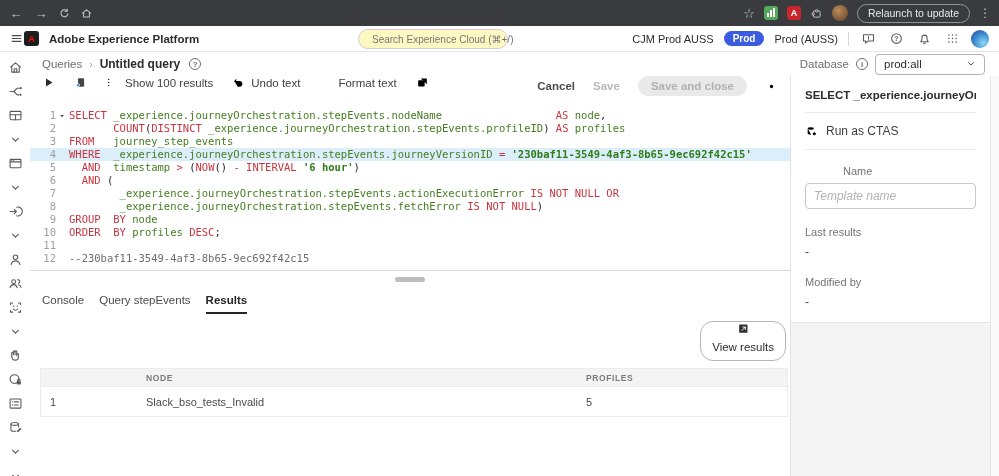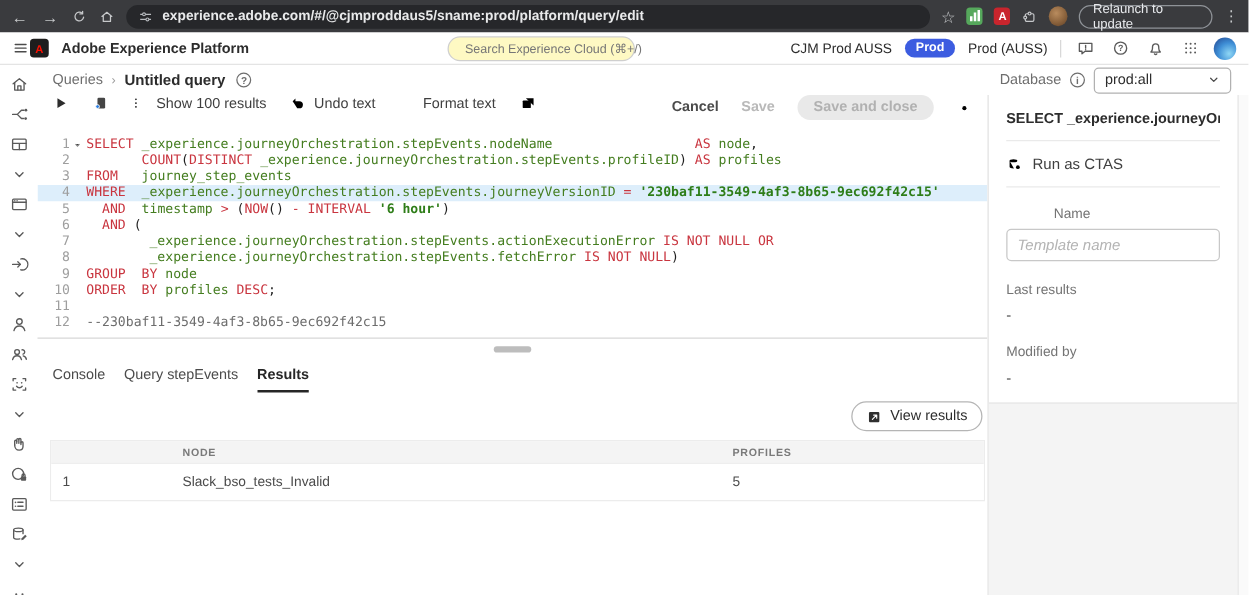--- a/index.html
+++ b/index.html
@@ -81,21 +81,21 @@
 
   .divider-handle { flex:none; height:18px; border-top:1px solid #d8d8d8; }
   .drag-pill { width:30px; height:5px; border-radius:3px; background:#bdbdbd; margin:6px auto 0; }
 
   .tabs { height:26px; flex:none; display:flex; gap:15px; padding-left:12px; align-items:flex-end; }
   .tab { font-size:11.5px; color:#4b4b4b; padding-bottom:6px; border-bottom:2px solid transparent; }
   .tab.active { font-weight:bold; color:#262626; border-bottom-color:#262626; }
 
   .results { flex:1; min-height:0; display:flex; flex-direction:column; }
   .results-head { display:flex; justify-content:flex-end; padding:7px 4px 0 0; }
-  .view-btn { display:flex; align-items:center; gap:6px; height:24px; border:1px solid #b5b5b5; border-radius:13px; background:#fff; padding:0 11px; font-size:11.5px; color:#2c2c2c; }
+  .view-btn { display:flex; align-items:center; gap:6px; height:40px; border:1px solid #b5b5b5; border-radius:13px; background:#fff; padding:0 11px; font-size:11.5px; color:#2c2c2c;flex-direction:column; }
   .results-table { margin:7px 2px 0 10px; border:1px solid #ececec; }
   .tgrid { display:grid; grid-template-columns:105px 440px 1fr; align-items:center; }
   .thead { background:#f4f4f4; height:17px; font-size:8.5px; letter-spacing:.6px; color:#7a7a7a; font-weight:bold; }
   .trow { background:#fff; height:30px; font-size:11px; color:#4b4b4b; border-top:1px solid #e9e9e9; }
   .cell-idx { padding-left:9px; }
 
   
   .right-panel { width:200px; flex:none; border-left:1px solid #e2e2e2; background:#fff; display:flex; flex-direction:column; }
   .panel-top { padding:0 14px; }
   .panel-title { font-size:11.5px; font-weight:bold; color:#2c2c2c; padding:13px 0 11px; border-bottom:1px solid #eaeaea; white-space:nowrap; overflow:hidden; }
@@ -121,28 +121,20 @@
         <svg class="ic-s bic" viewBox="0 0 18 18">
           <path d="M13.7 9.3A4.8 4.8 0 1 1 12.3 5.2" style="fill:none;stroke-width:1.4;stroke-linecap:round"></path>
           <path d="M12.6 2.8v3h-3" style="fill:none;stroke-width:1.4;stroke-linecap:round;stroke-linejoin:round"></path>
         </svg>
       </span>
     <span>
         <svg class="ic-s bic" viewBox="0 0 18 18">
           <path d="M3.5 8.5L9 4l5.5 4.5M5 7.7v6.3h8V7.7" style="fill:none;stroke-width:1.4;stroke-linecap:round;stroke-linejoin:round"></path>
         </svg>
       </span>
-    <div class="url-pill">
-      <svg class="ic-s" viewBox="0 0 18 18">
-          <path d="M3 6.2h12M3 11.8h12" style="stroke:#b9bcc0;fill:none;stroke-width:1.2"></path>
-          <circle cx="7.2" cy="6.2" r="1.6" style="fill:#26272a;stroke:#b9bcc0;stroke-width:1.2"></circle>
-          <circle cx="11" cy="11.8" r="1.6" style="fill:#26272a;stroke:#b9bcc0;stroke-width:1.2"></circle>
-        </svg>
-      <span class="url-text">experience.adobe.com/#/@cjmproddaus5/sname:prod/platform/query/edit</span>
-    </div>
     <div class="b-right">
       <span class="star">☆</span>
       <span class="ext-green">
           <i style="height:4px"></i>
           <i style="height:7px"></i>
           <i style="height:9px"></i>
         </span>
       <span class="ext-red">A</span>
       <span>
           <svg class="ic-s" viewBox="0 0 18 18">

